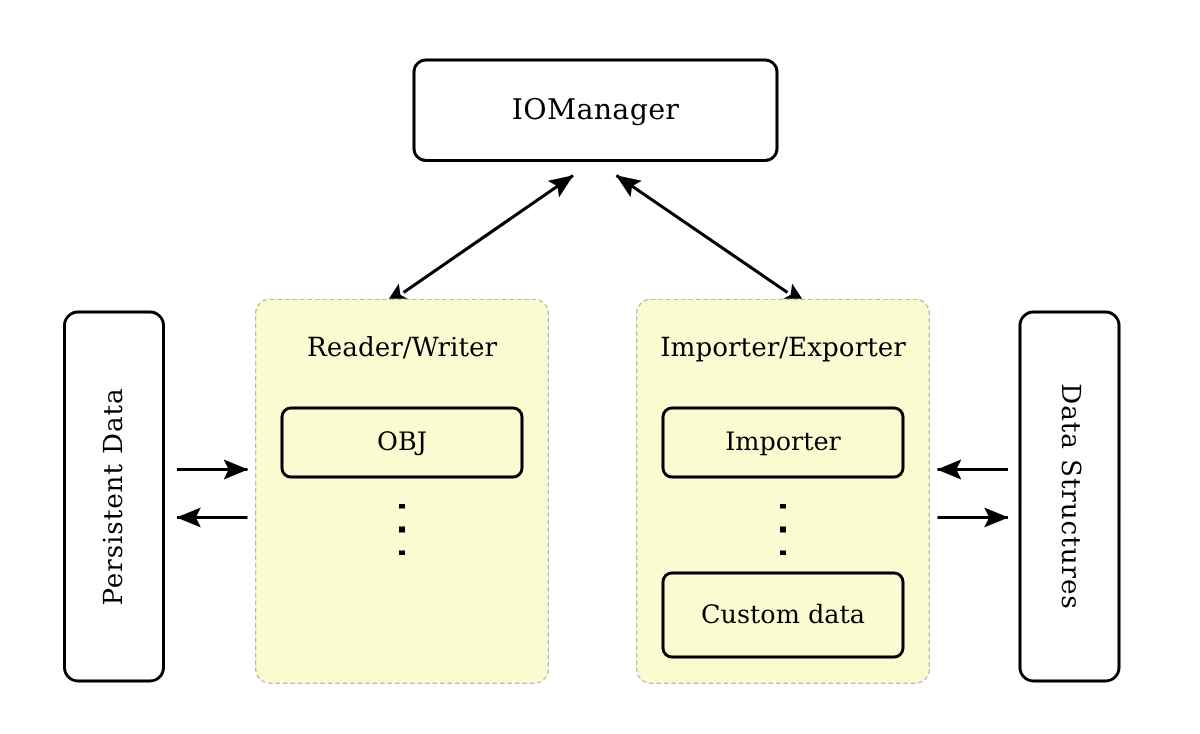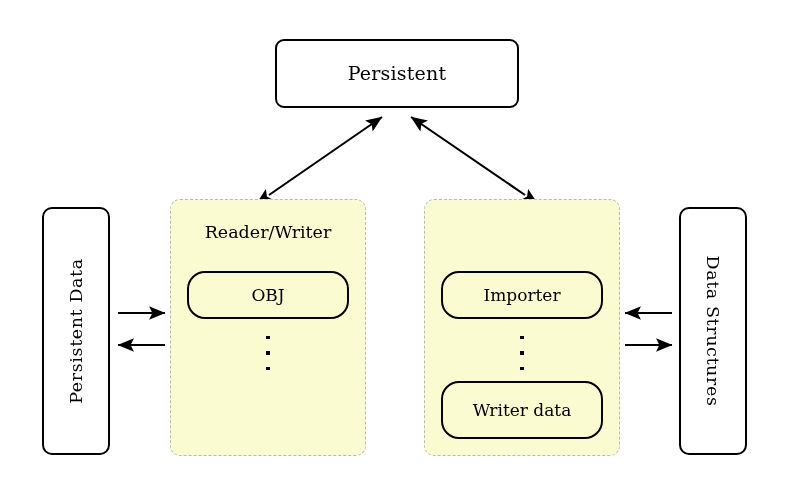--- a/index.html
+++ b/index.html
@@ -70,21 +70,21 @@
     text-align: center;
     font-size: 17.5px;
     white-space: nowrap;
   }
 
   
   .leaf {
     position: absolute;
     box-sizing: border-box;
     border: 2.2px solid #000000;
-    border-radius: 18px;
+    border-radius: 7px;
     background: #fbfbd2;
     display: flex;
     align-items: center;
     justify-content: center;
     text-align: center;
     font-size: 17px;
     line-height: 1.22;
     left: 16px;
     right: 16px;
   }
@@ -167,21 +167,21 @@
     <line x1="118" y1="313" x2="165" y2="313" stroke="#000000" stroke-width="2.1" marker-end="url(#ah)"></line>
 
     <line x1="165" y1="345" x2="118" y2="345" stroke="#000000" stroke-width="2.1" marker-end="url(#ah)"></line>
 
     <line x1="672" y1="313" x2="625" y2="313" stroke="#000000" stroke-width="2.1" marker-end="url(#ah)"></line>
 
     <line x1="625" y1="345" x2="672" y2="345" stroke="#000000" stroke-width="2.1" marker-end="url(#ah)"></line>
   </svg>
 
   <div class="node" id="io-manager">
-    <span>Persistent</span>
+    <span>IOManager</span>
   </div>
 
   <div class="side-box" id="persistent-data">
     <span class="vtext ccw">Persistent Data</span>
   </div>
 
   <div class="side-box" id="data-structures">
     <span class="vtext cw">Data Structures</span>
   </div>
 
@@ -194,31 +194,32 @@
 
     <div class="vdots">
       <i></i>
         <i></i>
         <i></i>
     </div>
 
   </div>
 
   <div class="group" id="group-importer-exporter">
+    <div class="group-title">Importer/Exporter</div>
 
     <div class="leaf top">
       <span>Importer</span>
     </div>
 
     <div class="vdots">
       <i></i>
         <i></i>
         <i></i>
     </div>
 
     <div class="leaf bottom">
       <span>
-        <span>Writer data</span><br>
+        <span>Custom data</span><br>
       </span>
     </div>
   </div>
 
 </div>
 
 </body></html>

